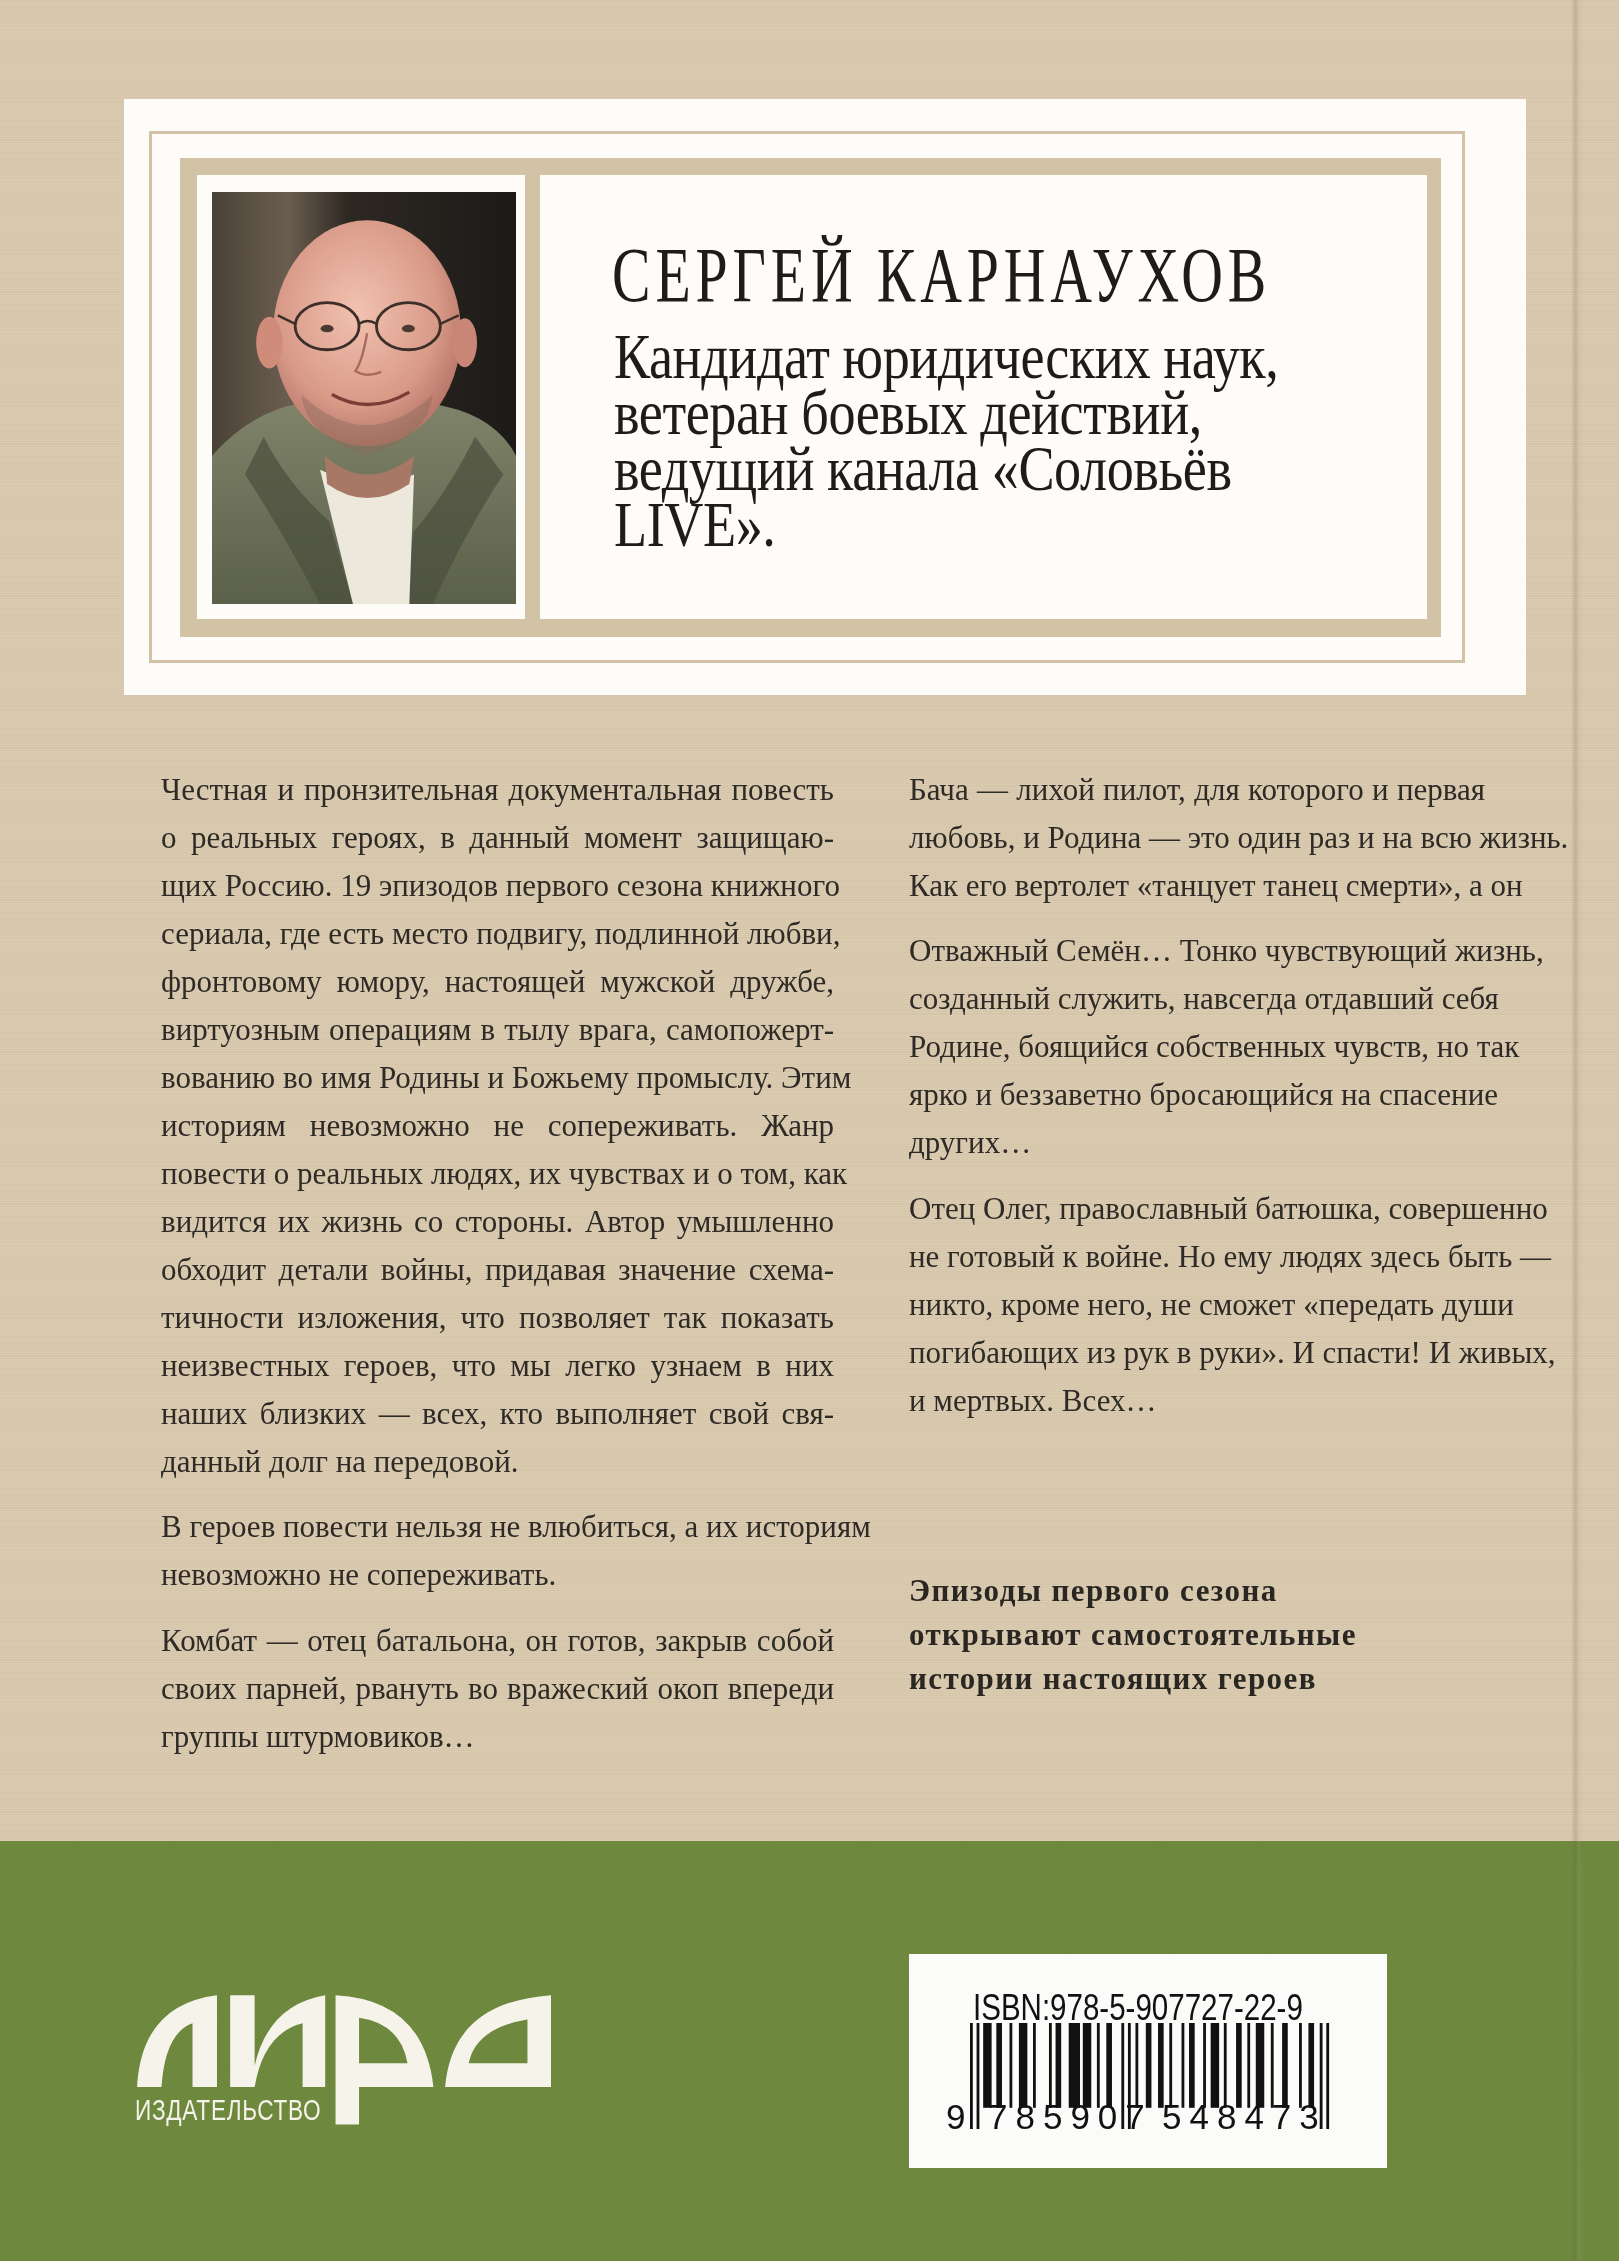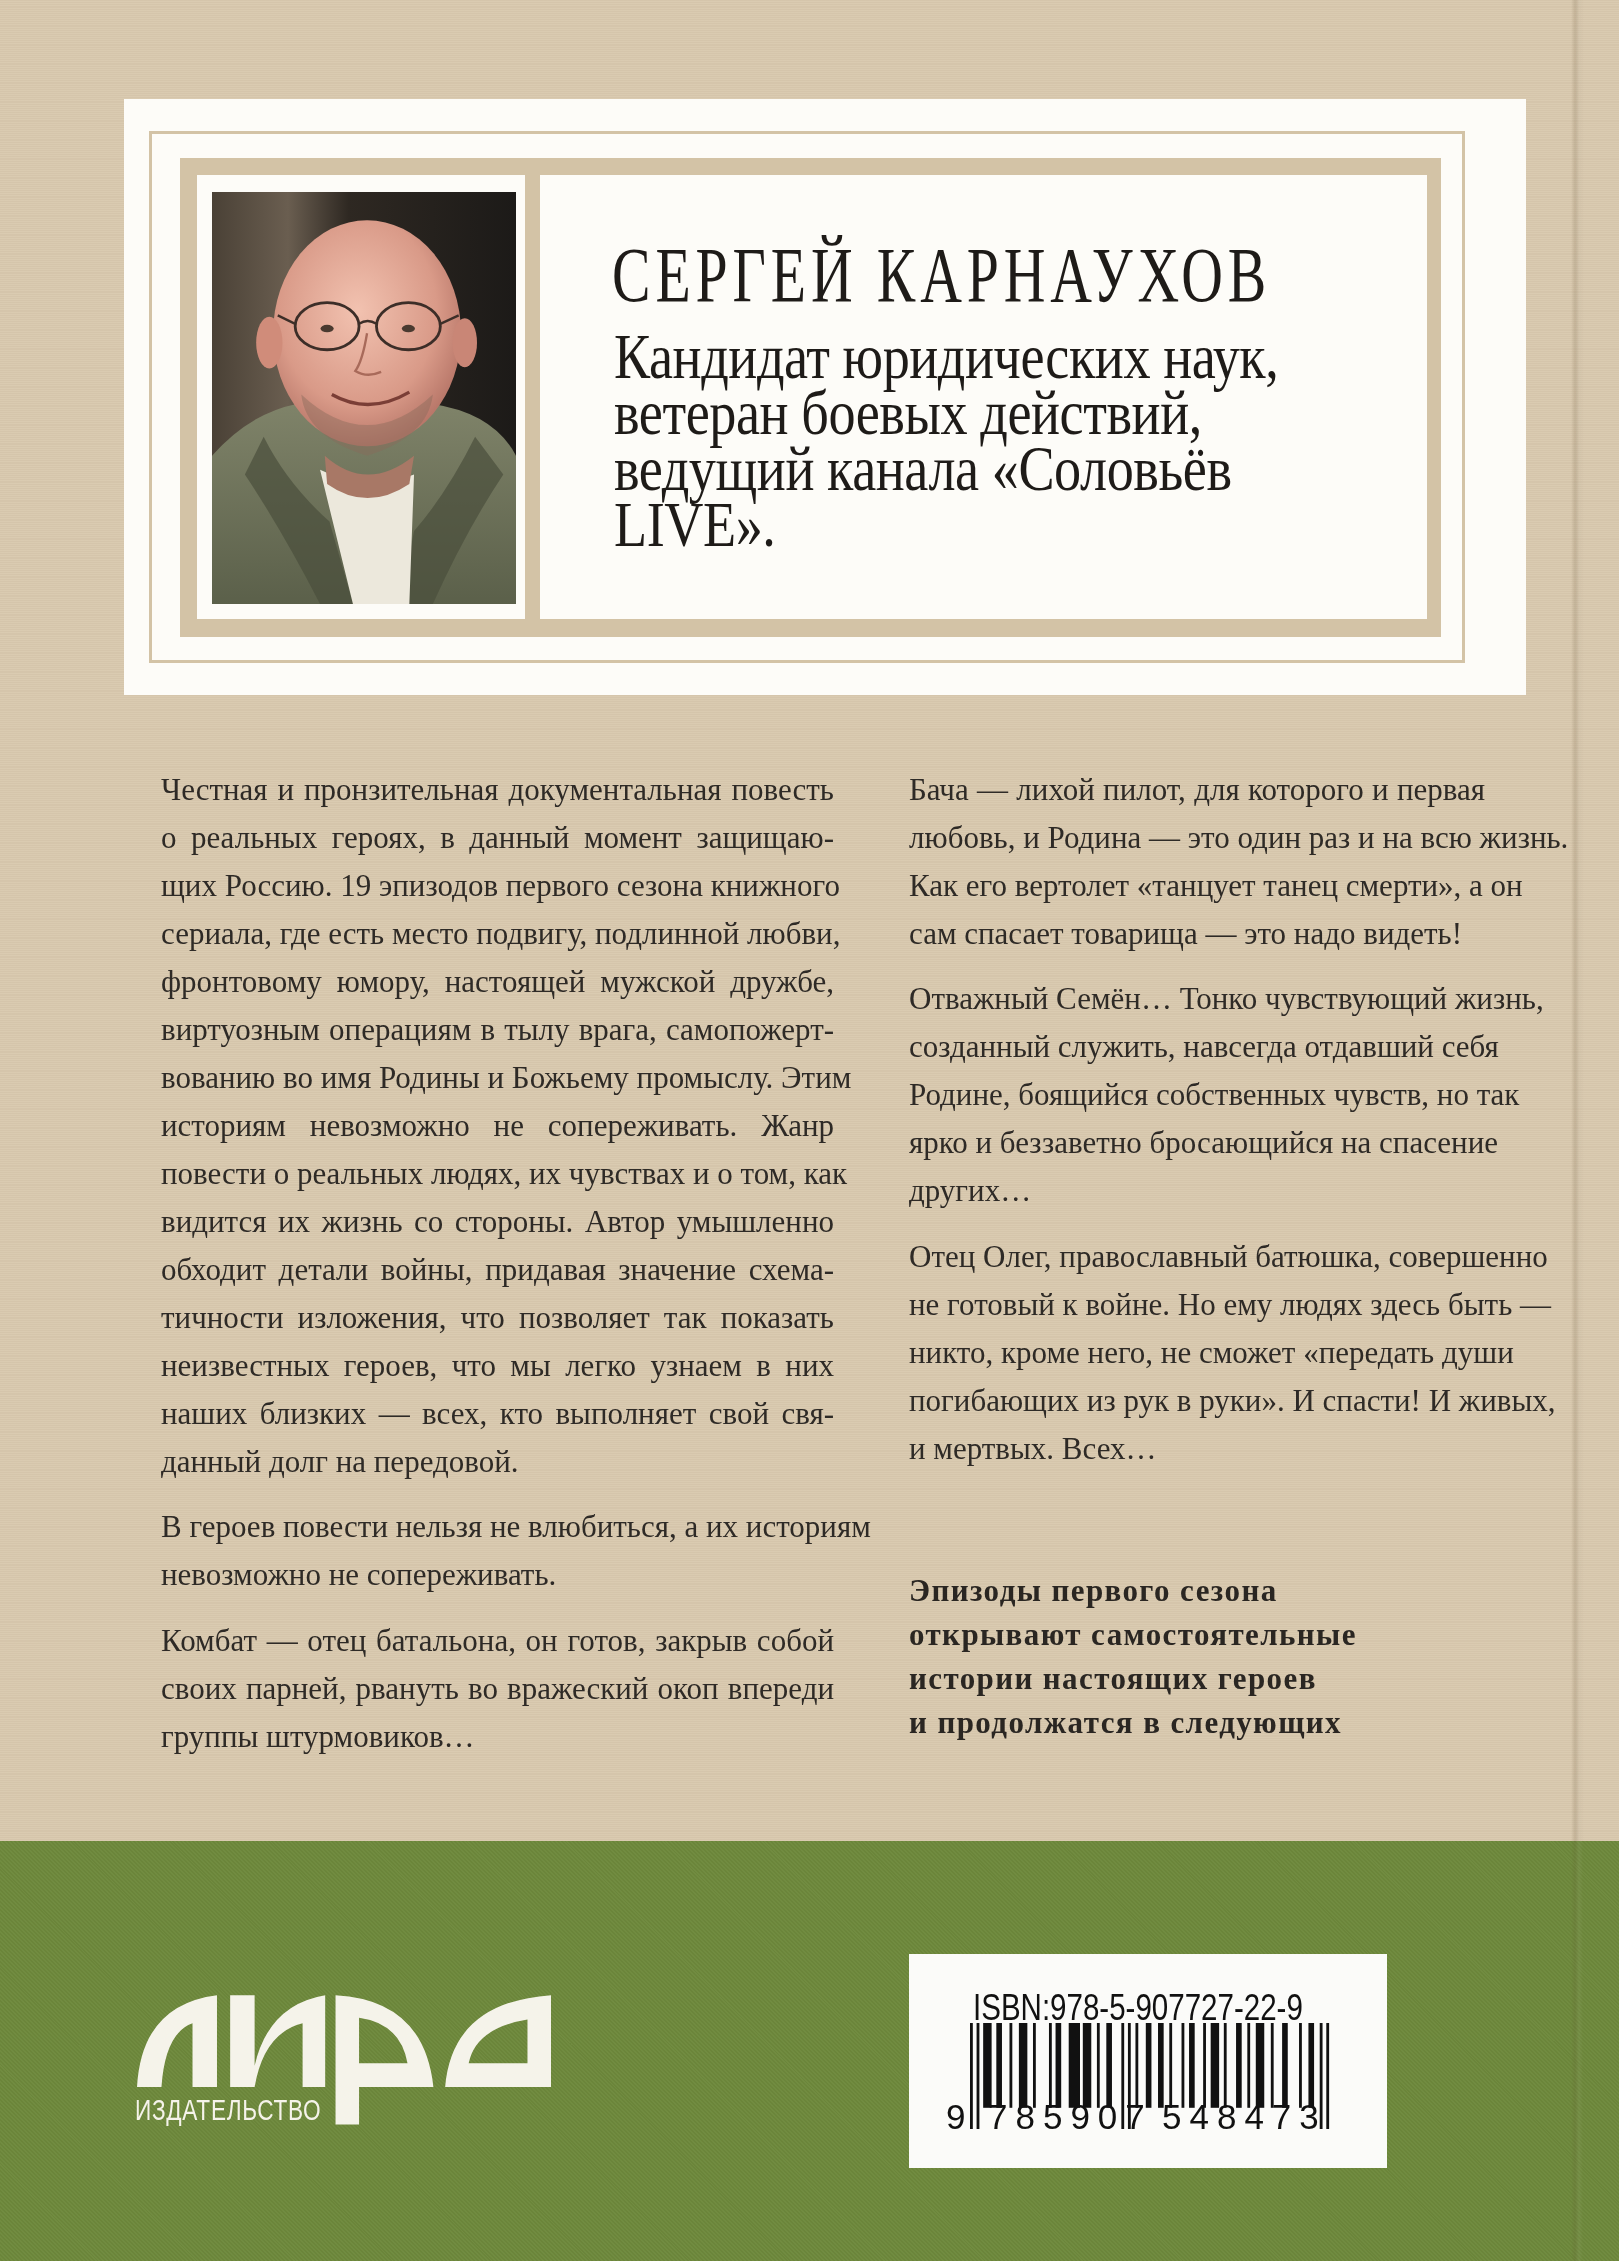--- a/index.html
+++ b/index.html
@@ -223,21 +223,20 @@
     <span class="line">своих парней, рвануть во вражеский окоп впереди</span>
     <span class="line last">группы штурмовиков…</span>
   </div>
 </div>
 
 <div class="col col-right">
   <div class="para">
     <span class="line">Бача — лихой пилот, для которого и первая</span>
     <span class="line">любовь, и Родина — это один раз и на всю жизнь.</span>
     <span class="line">Как его вертолет «танцует танец смерти», а он</span>
-    <span class="line last">сам спасает товарища — это надо видеть!</span>
   </div>
   <div class="para">
     <span class="line">Отважный Семён… Тонко чувствующий жизнь,</span>
     <span class="line">созданный служить, навсегда отдавший себя</span>
     <span class="line">Родине, боящийся собственных чувств, но так</span>
     <span class="line">ярко и беззаветно бросающийся на спасение</span>
     <span class="line last">других…</span>
   </div>
   <div class="para">
     <span class="line">Отец Олег, православный батюшка, совершенно</span>
@@ -245,21 +244,20 @@
     <span class="line">никто, кроме него, не сможет «передать души</span>
     <span class="line">погибающих из рук в руки». И спасти! И живых,</span>
     <span class="line last">и мертвых. Всех…</span>
   </div>
 </div>
 
 <div class="tagline">
   <span>Эпизоды первого сезона</span>
   <span>открывают самостоятельные</span>
   <span>истории настоящих героев</span>
-  <span>и продолжатся в следующих</span>
 </div>
 
 <div class="footer-band"></div>
 
 <div class="logo" aria-label="ЛИРА">
   <svg viewBox="0 0 880 280">
     <g fill="#f5f3ea">
 
       <path d="M0 195 Q10 20 170 0 L170 195 L118 195 L118 60 Q60 80 52 195 Z"></path>
 

